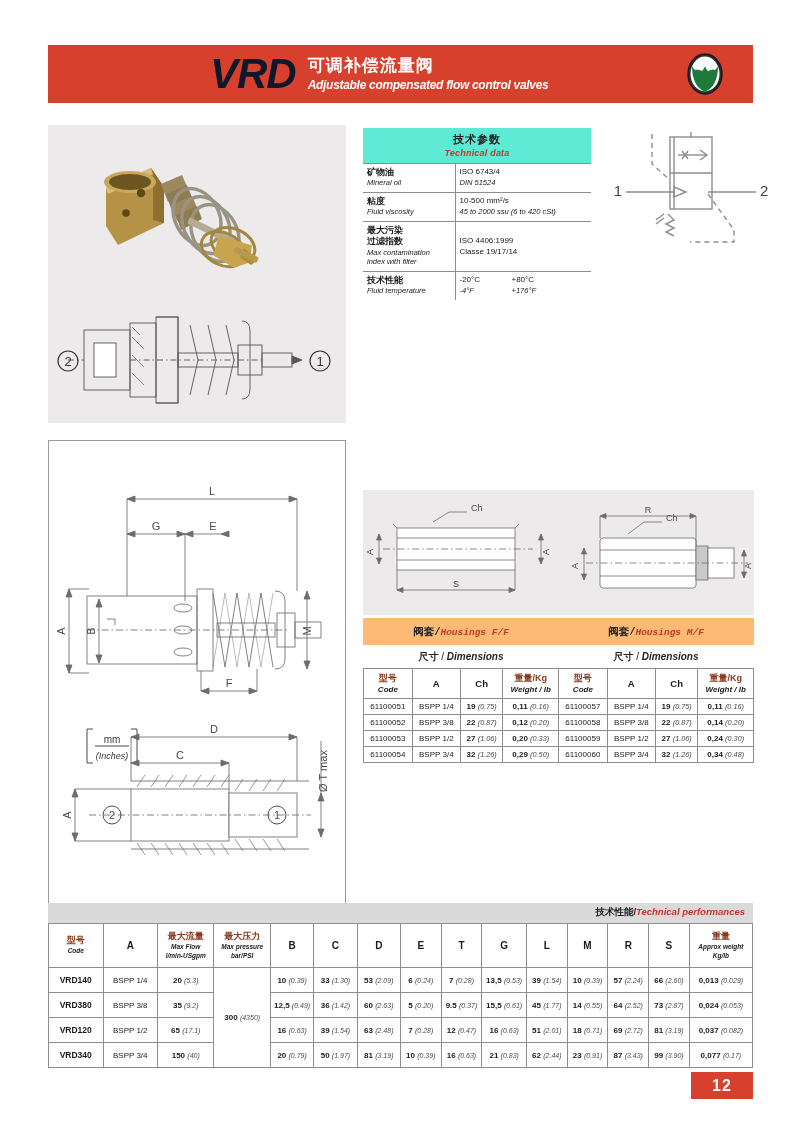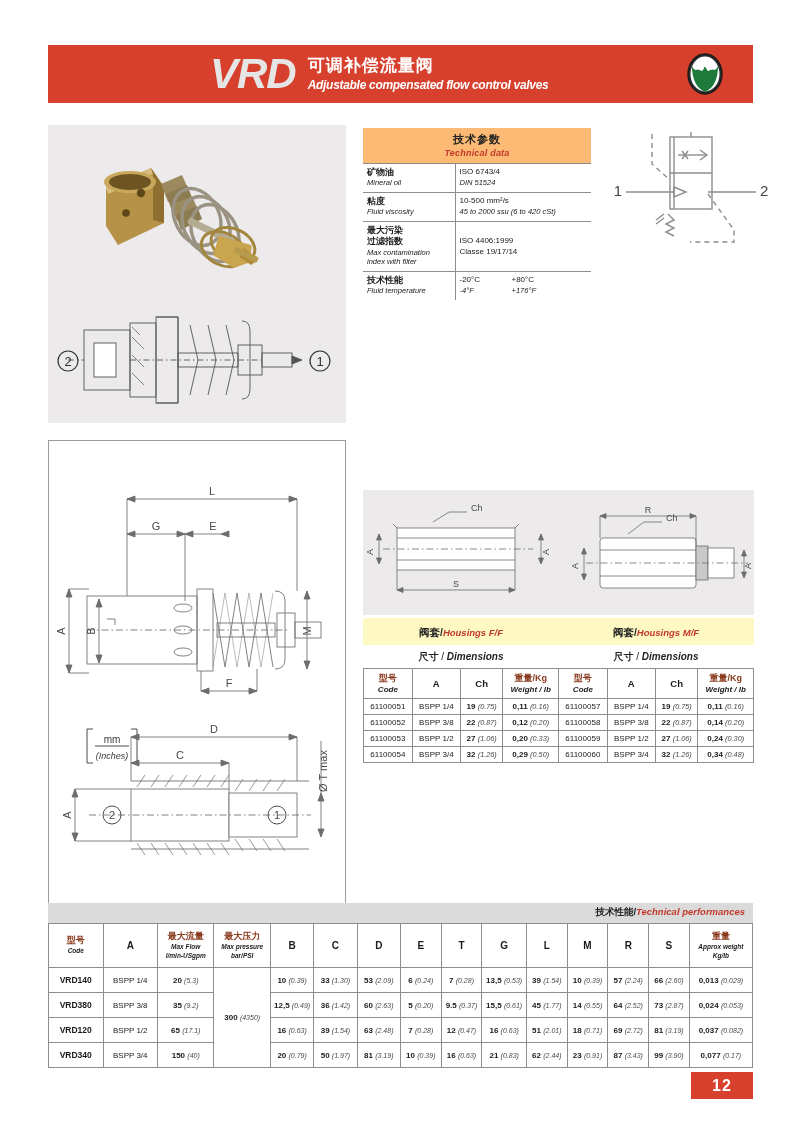--- a/index.html
+++ b/index.html
@@ -14,21 +14,21 @@
 
   
   .banner {
     position: absolute; left: 48px; top: 45px; width: 705px; height: 58px;
     background: #d8402e;
     display: flex; align-items: center;
   }
   .banner-vrd {
     font-family: "Liberation Sans", sans-serif;
     font-weight: bold; font-style: italic;
-    font-size: 42px; color: #e5e5e5; letter-spacing: -1px;
+    font-size: 42px; color: #0f172a; letter-spacing: -1px;
     margin-left: 162px; line-height: 1;
   }
   .banner-texts { margin-left: 12px; color: #fff; }
   .banner-cn { font-size: 17px; font-weight: bold; letter-spacing: 1px; line-height: 1.15; }
   .banner-en {
     font-size: 12px; font-style: italic; font-weight: bold;
     letter-spacing: -0.3px; line-height: 1.2; margin-top: 3px;
   }
   .banner-logo {
     position: absolute; right: 26px; top: 50%; transform: translateY(-50%);
@@ -41,21 +41,21 @@
 
   
   .photo-panel { position: absolute; left: 48px; top: 125px; width: 298px; height: 298px; }
 
   
   .td-table {
     position: absolute; left: 363px; top: 128px; width: 228px;
     border-collapse: collapse;
   }
   .td-title {
-    background: #fdba74; text-align: center; padding: 4px 0 5px;
+    background: #5eead4; text-align: center; padding: 4px 0 5px;
   }
   .td-title .cn { font-size: 11px; font-weight: bold; color: #222; letter-spacing: 1px; }
   .td-title .en {
     font-size: 9px; font-weight: bold; font-style: italic;
     color: #c0392b; letter-spacing: 0.2px; margin-top: 1px;
   }
   .td-row td {
     border-top: 1px solid #8d8d8d;
     vertical-align: top; padding: 3px 4px 4px;
   }
@@ -75,21 +75,21 @@
 
   
   .draw-panel { position: absolute; left: 48px; top: 440px; width: 298px; height: 470px; }
 
   
   .house { position: absolute; top: 490px; width: 196px; }
   .house.ff { left: 363px; }
   .house.mf { left: 558px; }
   .house-fig { height: 125px; background: #eceaea; position: relative; }
   .house-title {
-    background: #fef9c3; text-align: center; padding: 4px 0 5px; margin-top: 3px;
+    background: #fdba74; text-align: center; padding: 4px 0 5px; margin-top: 3px; font-family: Liberation Mono, monospace;
   }
   .house-title .cn { font-size: 10.5px; font-weight: bold; color: #222; }
   .house-title .en { font-size: 9.5px; font-weight: bold; font-style: italic; color: #c0392b; }
   .dims-label { text-align: center; padding: 5px 0 4px; font-size: 10px; color: #222; }
   .dims-label b { font-weight: bold; }
   .dims-label i { font-style: italic; font-weight: bold; }
 
   table.htab { width: 100%; border-collapse: collapse; }
   table.htab th, table.htab td {
     border: 1px solid #8d8d8d; text-align: center;

